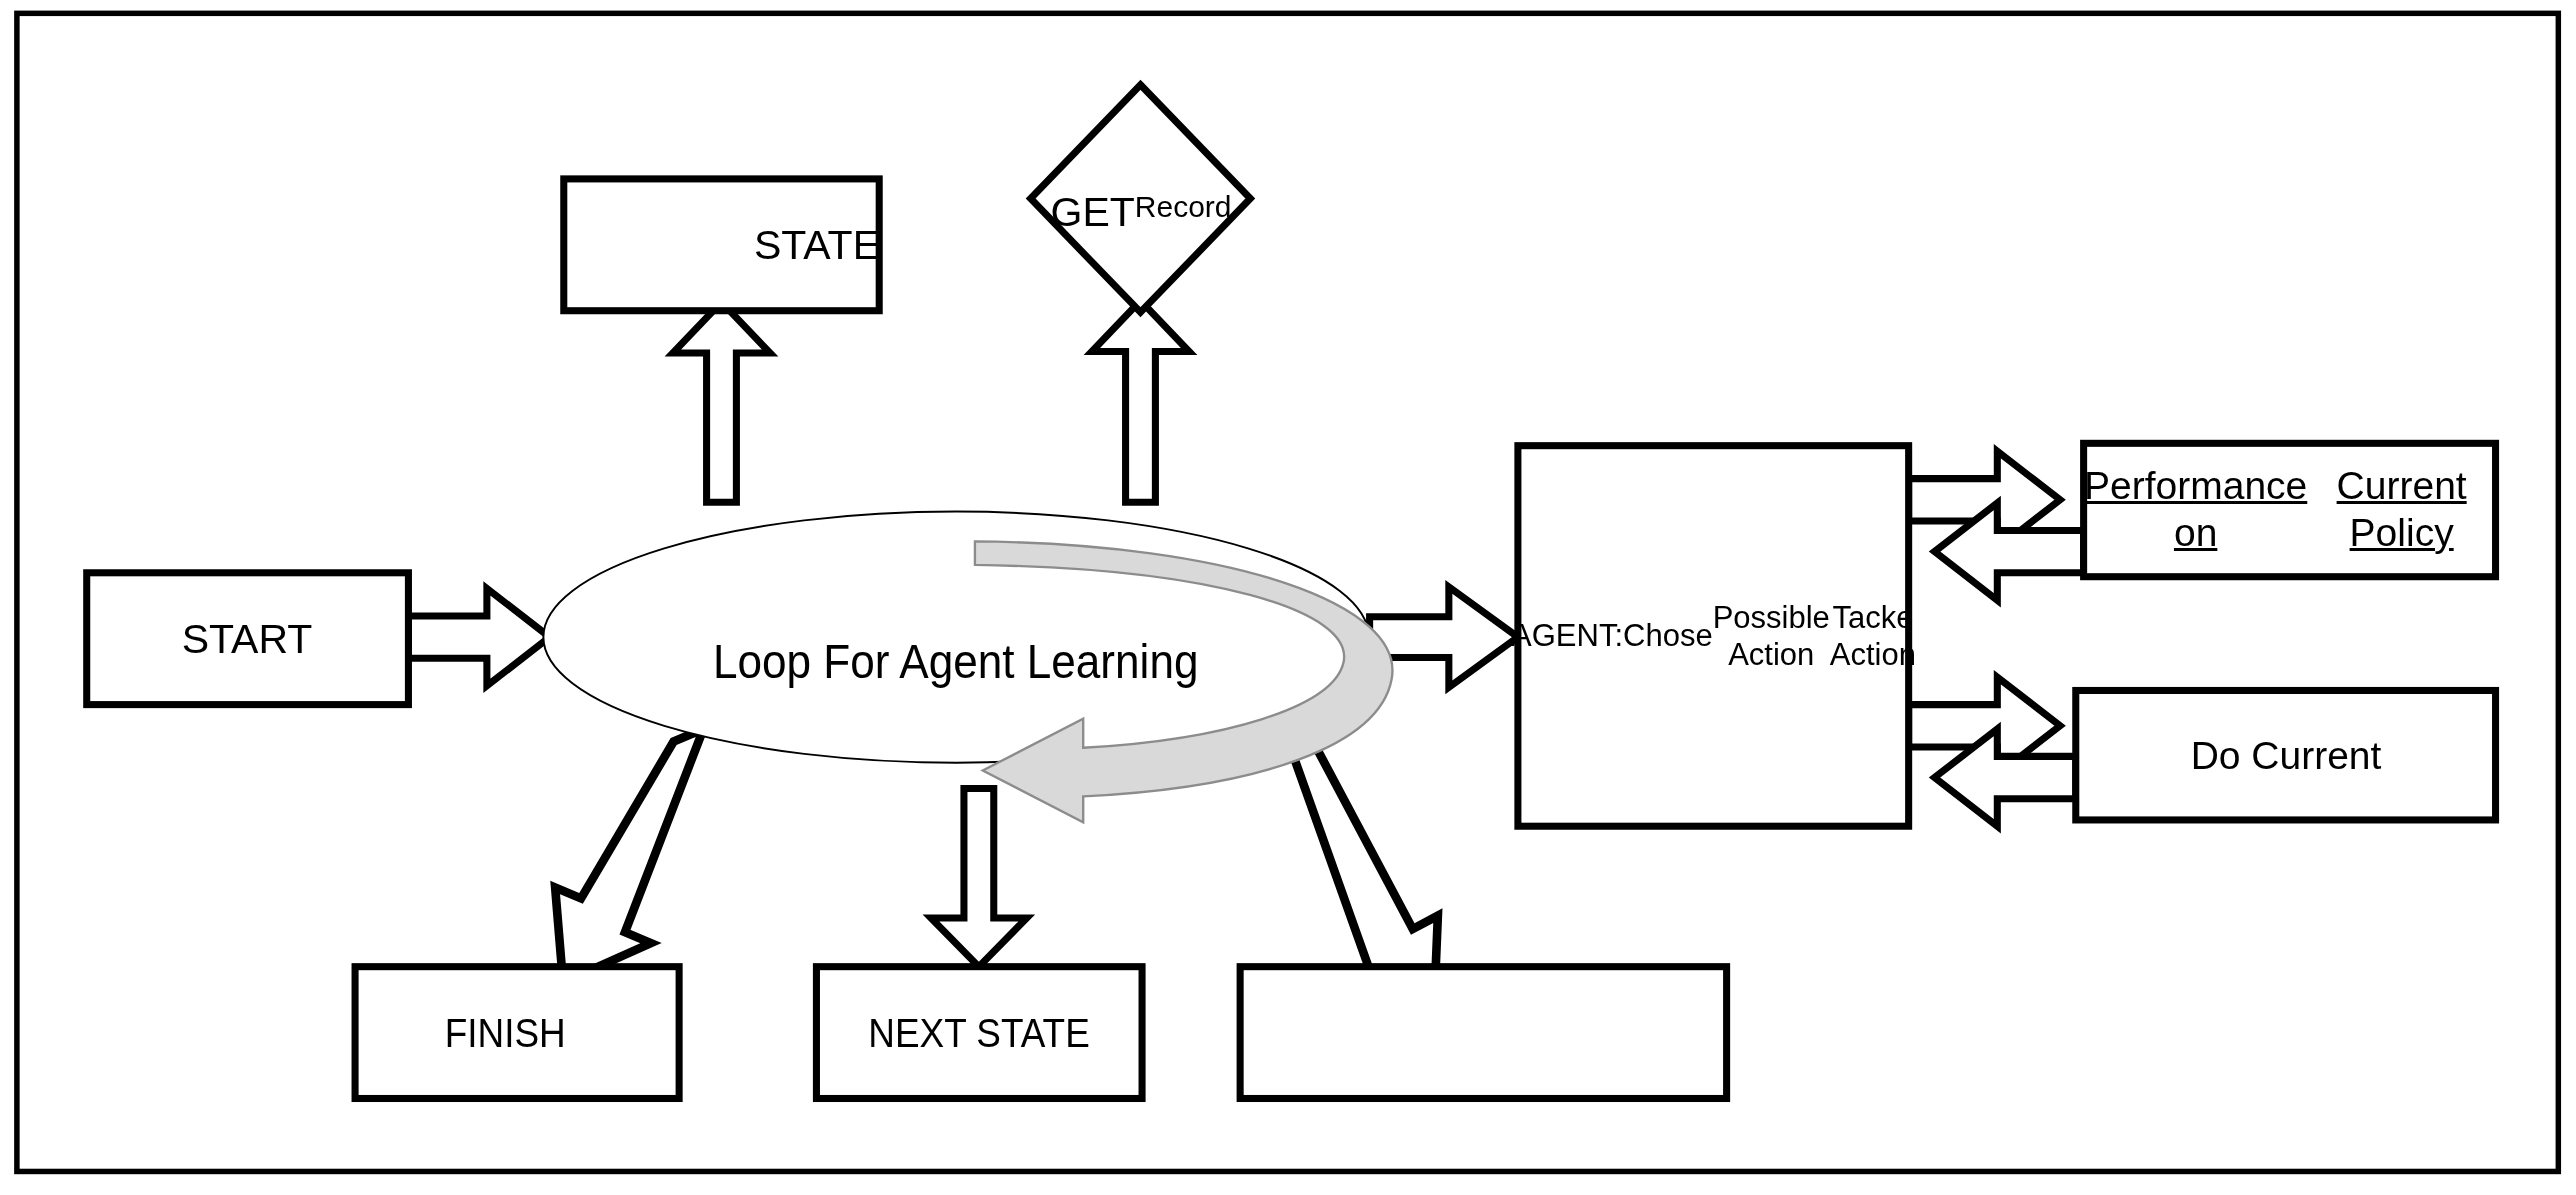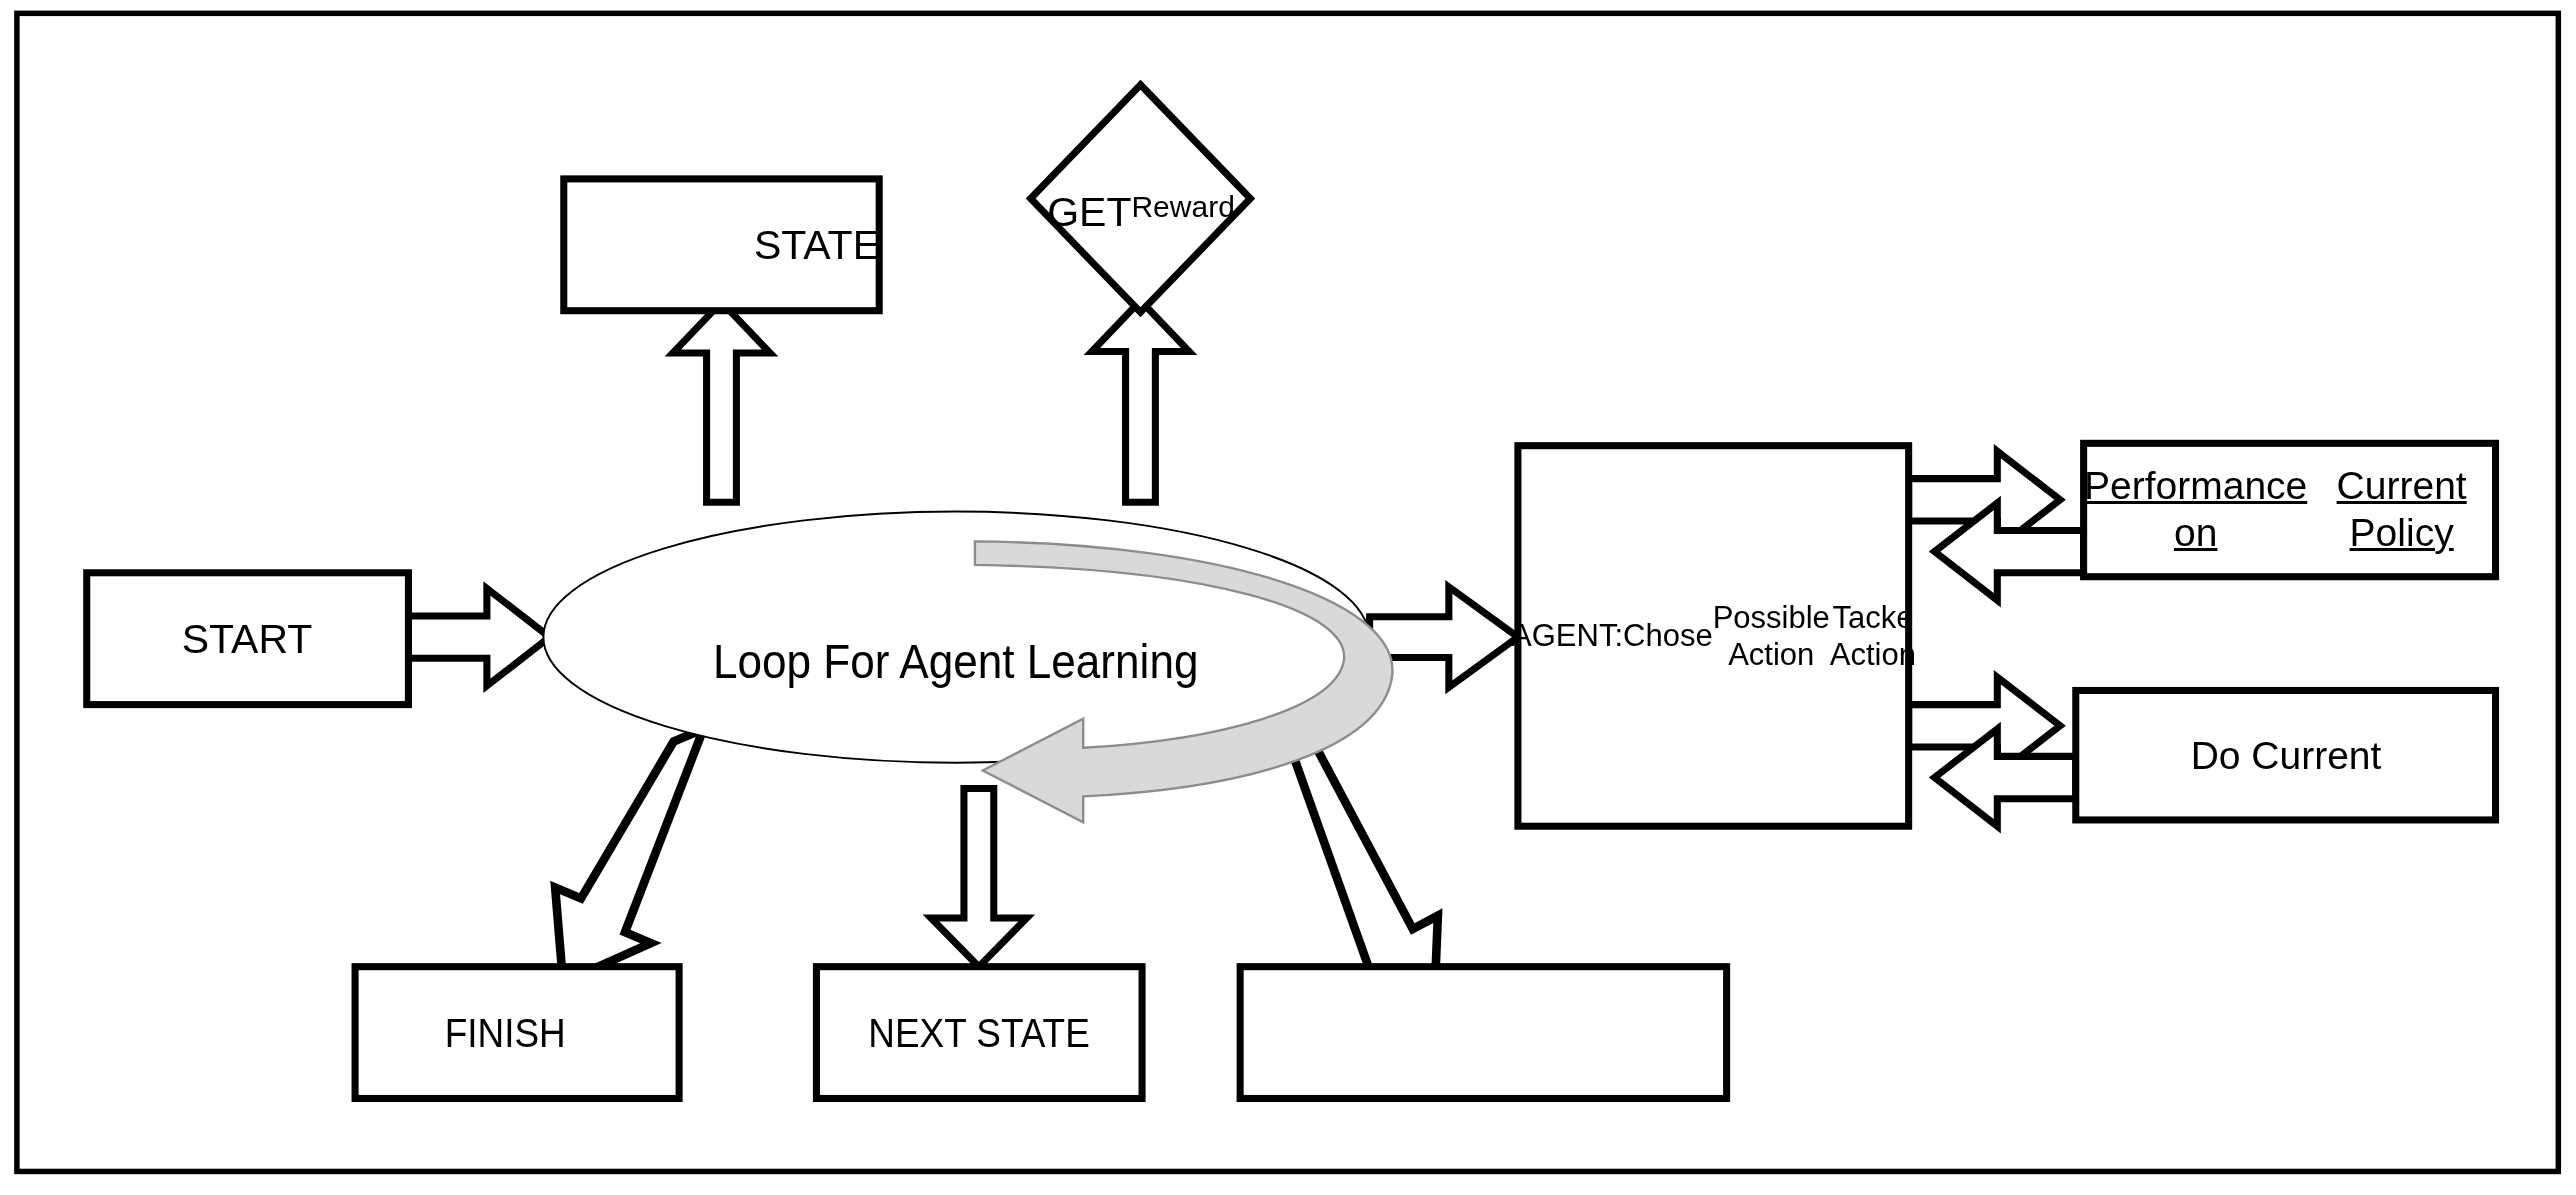--- a/index.html
+++ b/index.html
@@ -113,21 +113,21 @@
   <div class="node-text t-start">
     <span>START</span>
   </div>
 
   <div class="node-text t-state">
     <span>STATE</span>
   </div>
 
   <div class="node-text t-get">
     <span class="l1">GET</span>
-    <span class="l2">Reward</span>
+    <span class="l2">Record</span>
   </div>
 
   <div class="node-text t-loop">
     <span class="narrow">Loop For Agent Learning</span>
   </div>
 
   <div class="node-text t-agent">
     <span>AGENT:Chose</span>
     <span>Possible Action</span>
     <span>Tacke Action</span>

